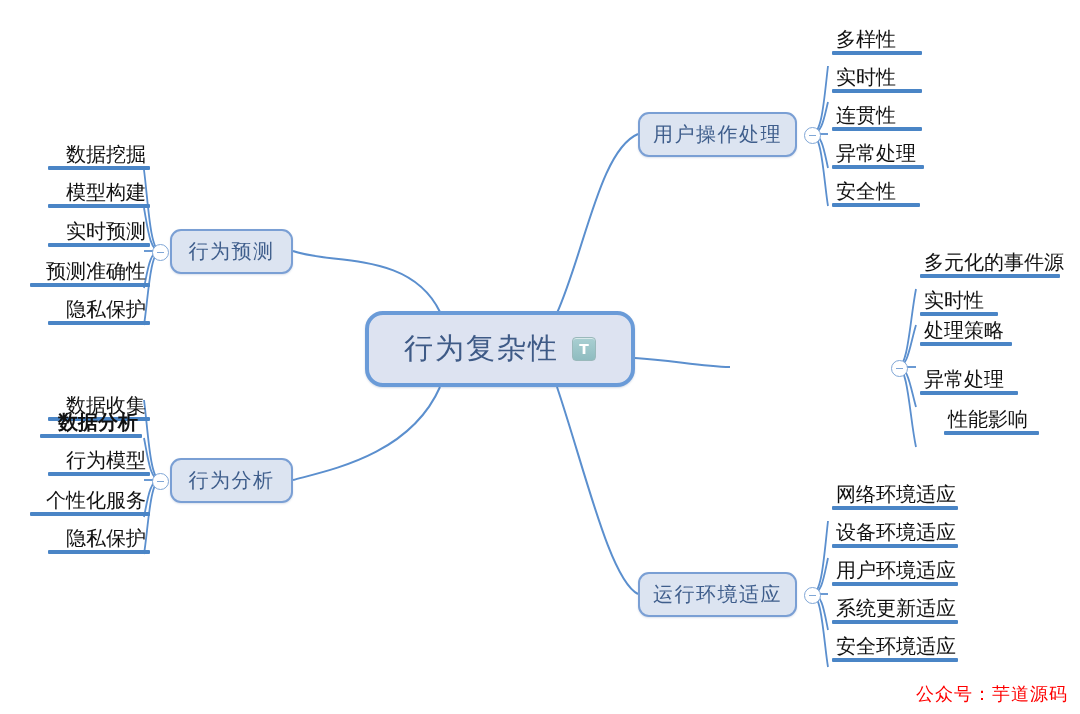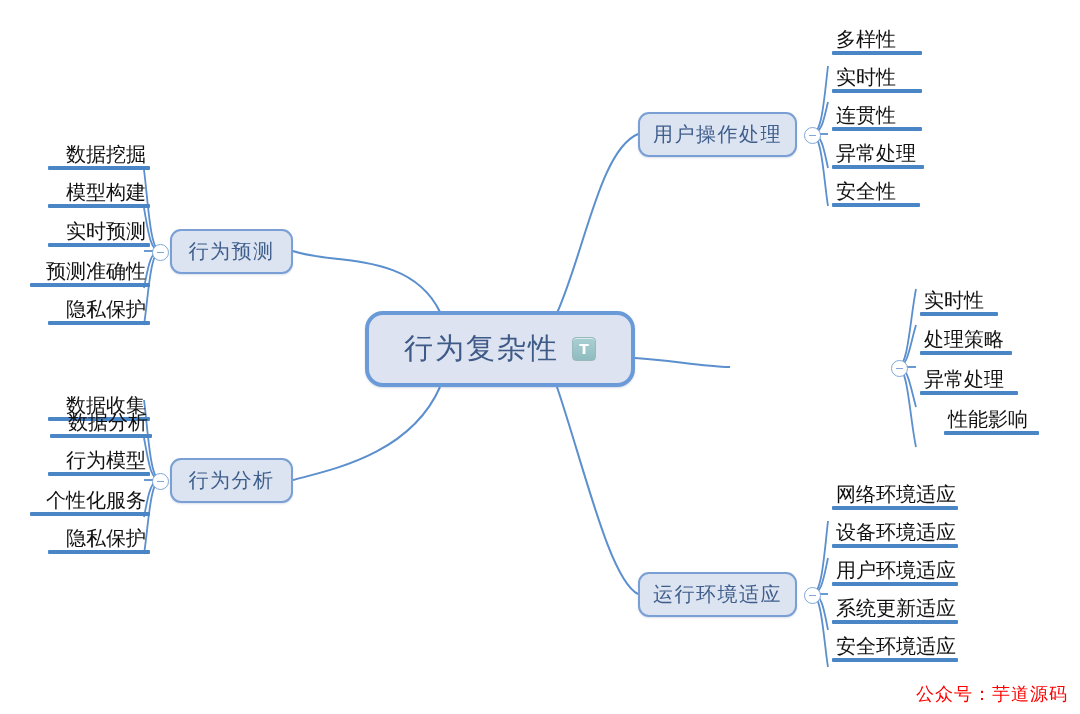--- a/index.html
+++ b/index.html
@@ -149,25 +149,29 @@
     <span class="bar" style="width:92px;"></span>
   </div>
   <div class="leaf right" style="left:832px;top:182px;">
     <span class="txt">安全性</span>
     <span class="bar" style="width:88px;"></span>
   </div>
 
   <div class="toggle" style="left:891px;top:360px;">
     <i></i>
   </div>
+  <div class="leaf right" style="left:920px;top:253px;">
+    <span class="txt">多元化的事件源</span>
+    <span class="bar" style="width:140px;"></span>
+  </div>
   <div class="leaf right" style="left:920px;top:291px;">
     <span class="txt">实时性</span>
     <span class="bar" style="width:78px;"></span>
   </div>
-  <div class="leaf right" style="left:920px;top:330px;">
+  <div class="leaf right" style="left:920px;top:321px;">
     <span class="txt">处理策略</span>
     <span class="bar" style="width:92px;"></span>
   </div>
   <div class="leaf right" style="left:920px;top:370px;">
     <span class="txt">异常处理</span>
     <span class="bar" style="width:98px;"></span>
   </div>
   <div class="leaf right" style="left:944px;top:410px;">
     <span class="txt">性能影响</span>
     <span class="bar" style="width:95px;"></span>
@@ -230,21 +234,21 @@
   <div class="branch-node" style="left:170px;top:458px;width:123px;height:45px;">
     <span class="branch-label">行为分析</span>
   </div>
   <div class="toggle" style="left:152px;top:473px;">
     <i></i>
   </div>
   <div class="leaf left" style="left:48px;top:396px;width:102px;">
     <span class="txt">数据收集</span>
     <span class="bar" style="width:102px;"></span>
   </div>
-  <div class="leaf left" style="left:50px;top:413px;width:102px;">
+  <div class="leaf left" style="left:40px;top:413px;width:102px;font-weight:bold;">
     <span class="txt">数据分析</span>
     <span class="bar" style="width:102px;"></span>
   </div>
   <div class="leaf left" style="left:48px;top:451px;width:102px;">
     <span class="txt">行为模型</span>
     <span class="bar" style="width:102px;"></span>
   </div>
   <div class="leaf left" style="left:30px;top:491px;width:120px;">
     <span class="txt">个性化服务</span>
     <span class="bar" style="width:120px;"></span>

